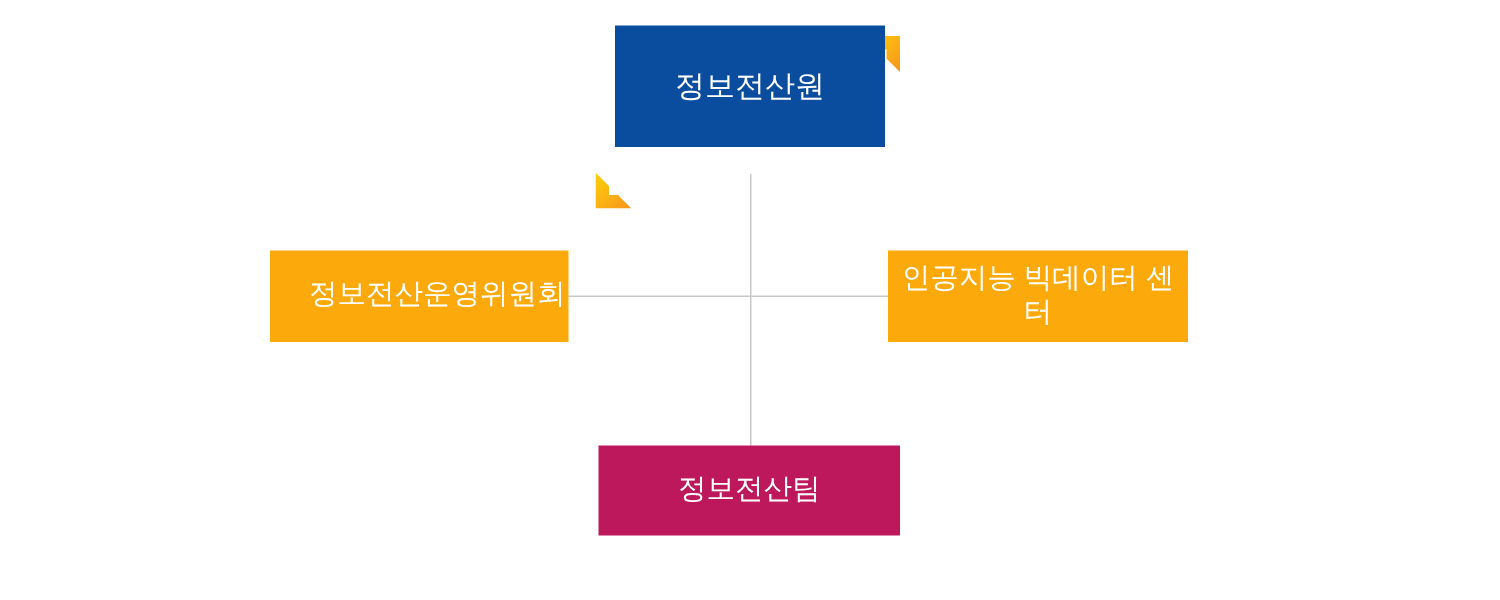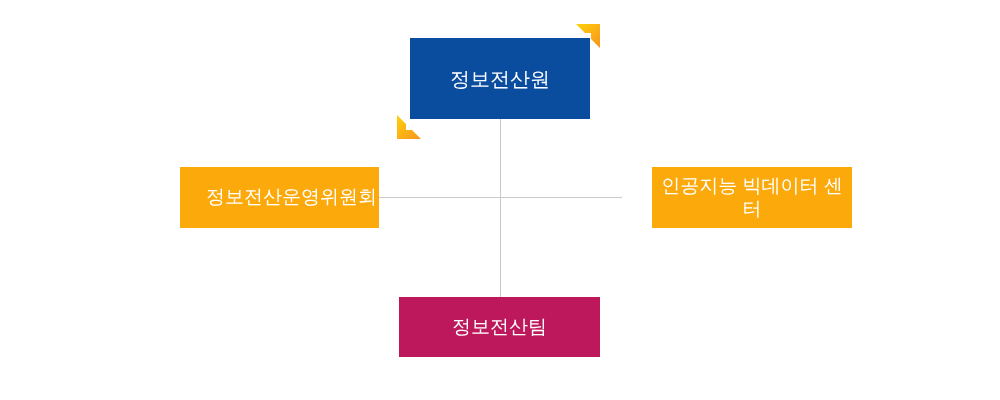--- a/index.html
+++ b/index.html
@@ -18,23 +18,23 @@
   .node {
     position: absolute;
     display: flex;
     align-items: center;
     justify-content: center;
     color: #ffffff;
     font-weight: 500;
     text-align: center;
     box-sizing: border-box;
   }
-  .node-top    { left: 410px; top: 38px;  width: 180px; height: 81px; font-size: 20px; }
+  .node-top    { left: 410px; top: 17px;  width: 180px; height: 81px; font-size: 20px; }
   .node-left   { left: 180px; top: 167px; width: 199px; height: 61px; font-size: 19px; }
-  .node-right  { left: 652px; top: 167px; width: 200px; height: 61px; font-size: 19px; }
+  .node-right  { left: 592px; top: 167px; width: 200px; height: 61px; font-size: 19px; }
   .node-bottom { left: 399px; top: 297px; width: 201px; height: 60px; font-size: 19px; }
   .connector { position: absolute; }
   .connector-v { left: 500px; top: 116px; width: 1px;  height: 181px; }
   .connector-h { left: 379px; top: 197px; width: 243px; height: 1px; }
   .bracket { position: absolute; width: 24px; height: 24px; }
   .bracket-tr { left: 576px; top: 24px; }
   .bracket-bl { left: 397px; top: 115px; }
   .node-label { display: inline-block; line-height: 1.2; }
 </style>
 </head>

